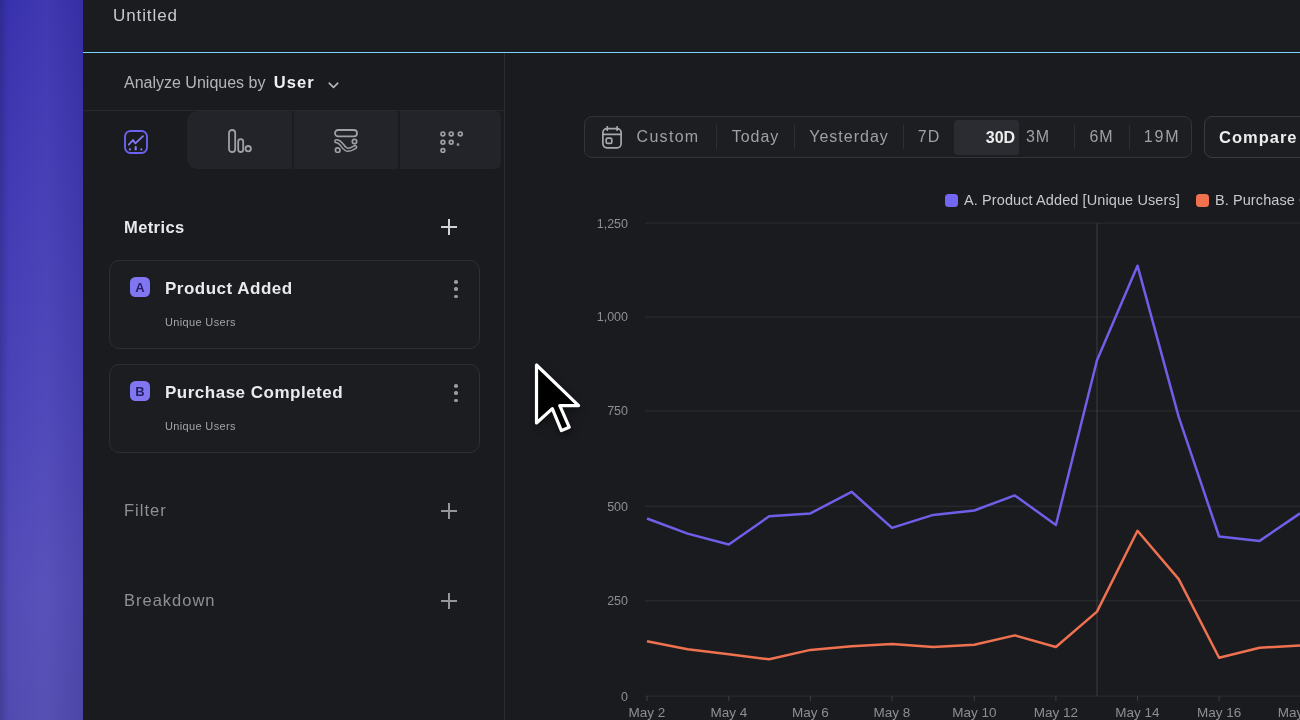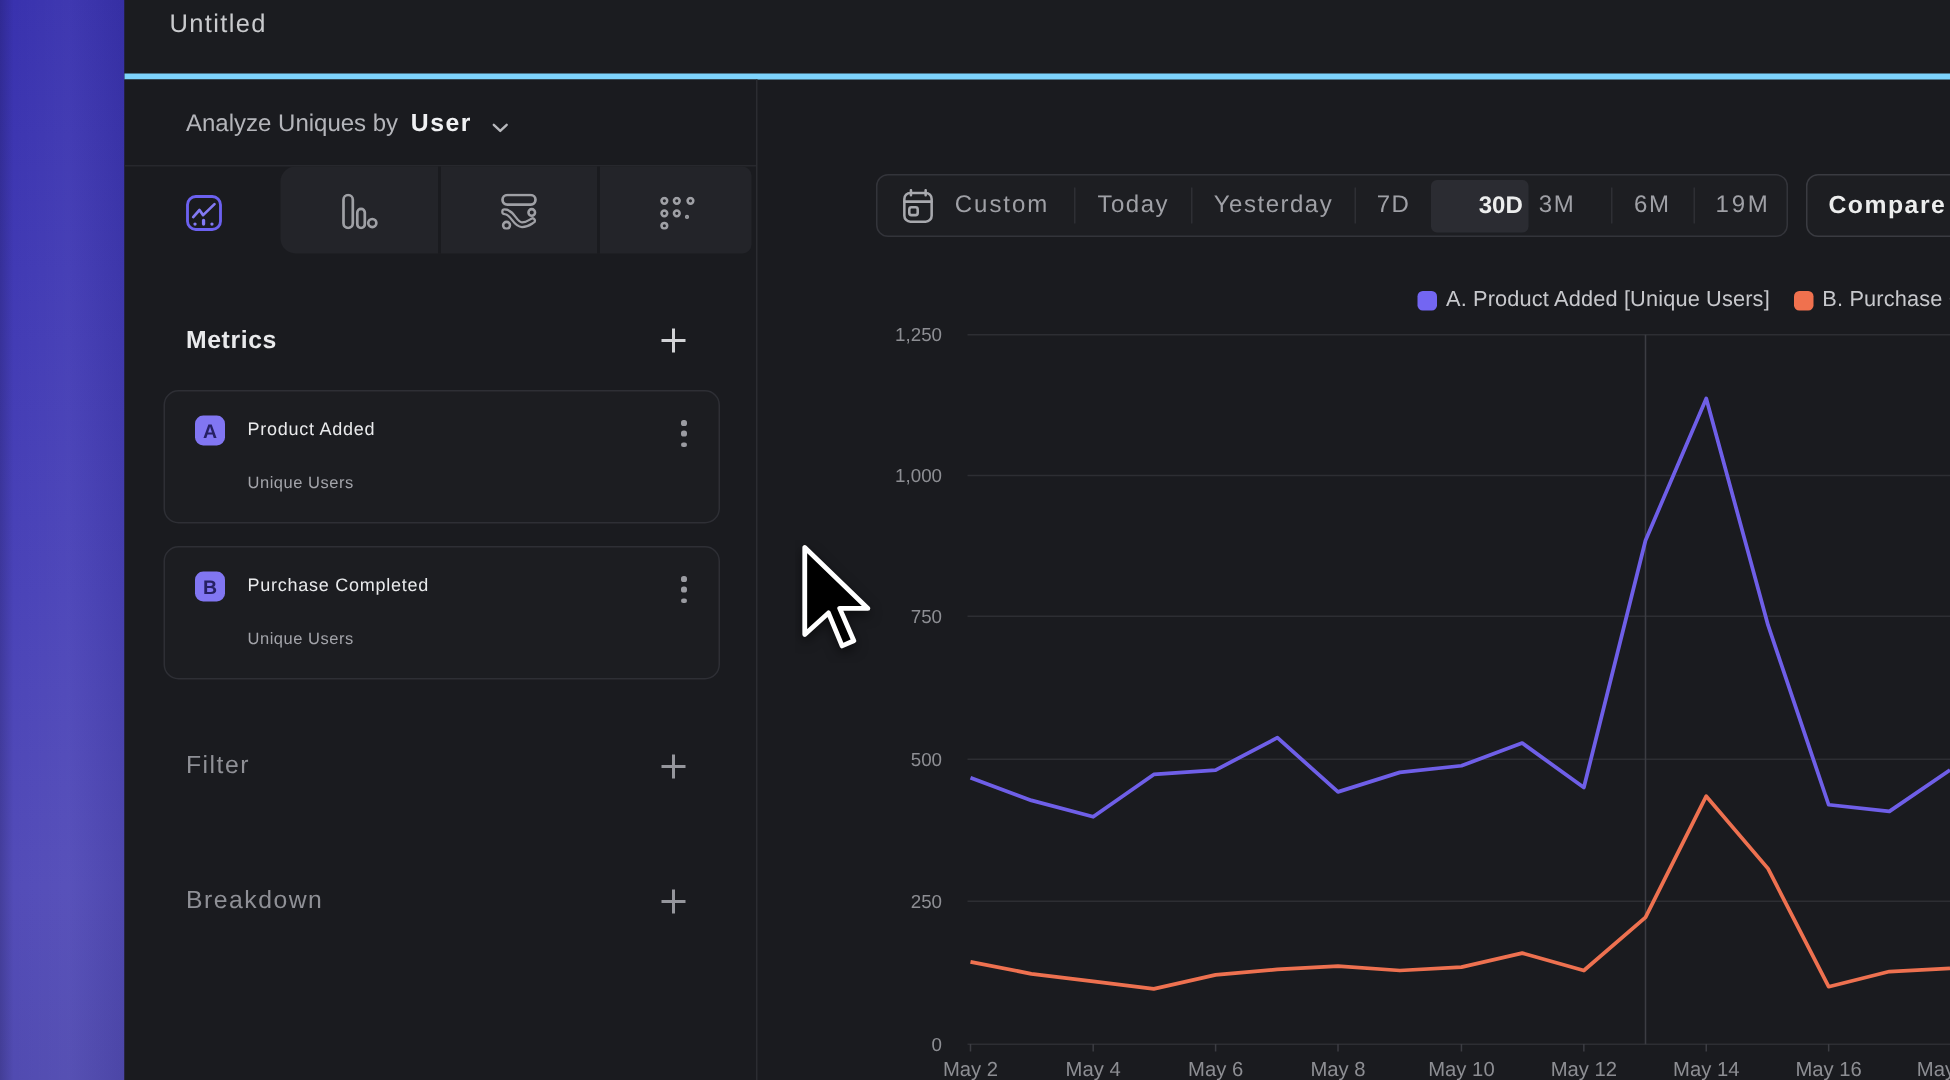--- a/index.html
+++ b/index.html
@@ -9,21 +9,21 @@
   #stage { position:relative; width:1300px; height:720px; }
 
   
   #strip { left:0; top:0; width:83px; height:720px;
     background:linear-gradient(180deg,#3932ae 0%,#413ab4 25%,#4a43b8 55%,#534cb8 82%,#514bb1 100%); }
   #strip:after { content:""; position:absolute; inset:0;
     background:linear-gradient(90deg,rgba(10,8,40,.20) 0%,rgba(10,8,40,0) 11%,rgba(255,255,255,.03) 55%,rgba(10,8,40,.08) 100%); }
 
   
   #topbar { left:83px; top:0; width:1217px; height:53px; background:#1b1c20;
-    border-bottom:4px solid #7dd3fc; }
+    border-bottom:1px solid #7dd3fc; }
   #topbar .title { position:absolute; left:30px; top:6px; font-size:17px; letter-spacing:.9px; color:#c9cacd; }
 
   
   #sidebar { left:83px; top:53px; width:422px; height:667px; background:#1a1b1f;
     border-right:1px solid #2b2c31;text-align:center; }
   #azrow { position:absolute; left:0; top:0; width:100%; height:58px;
     border-bottom:1px solid #27282d; }
   #azrow .t { position:absolute; left:41px; top:20px; font-size:16px; color:#b4b5ba; }
   #azrow .u { color:#f0f1f3; font-weight:700; font-size:16.5px; letter-spacing:1px; margin-left:4px; }
   #azrow svg.chev { position:absolute; left:245px; top:29px; }
@@ -39,21 +39,21 @@
   .plus:before, .plus:after { content:""; position:absolute; background:#d2d3d6; }
   .plus:before { left:7px; top:0; width:2px; height:16px; }
   .plus:after { left:0; top:7px; width:16px; height:2px; }
   .plus.dim:before, .plus.dim:after { background:#95969c; }
 
   .card { position:absolute; left:26px; width:371px; height:89px; background:#1c1d21;
     border:1px solid #2e2f35; border-radius:10px; }
   .badge { position:absolute; left:20px; top:16px; width:20px; height:20px; border-radius:5.5px;
     background:#8176f2; color:#262063; font-size:13px; font-weight:700;
     display:flex; align-items:center; justify-content:center; }
-  .card .name { position:absolute; left:55px; top:18px; font-size:12px; font-weight:400; letter-spacing:.5px; color:#e9eaec; }
+  .card .name { position:absolute; left:55px; top:18px; font-size:17px; font-weight:700; letter-spacing:.5px; color:#e9eaec; }
   .card .sub { position:absolute; left:55px; top:55px; font-size:11px; letter-spacing:.35px; color:#a3a4aa; }
   .kebab { position:absolute; left:344px; top:19px; width:4px; }
   .kebab i { position:absolute; left:0; width:3.5px; height:3.5px; border-radius:50%; background:#9b9ca2; }
 
   .dimhead { position:absolute; left:41px; font-size:16.5px; letter-spacing:1px; color:#8f9096; }
 
   
   #ctrlgroup { left:584px; top:116px; width:608px; height:42px; background:#1d1e22;
     border:1px solid #33343a; border-radius:8px; }
   .seg { position:absolute; top:0; height:40px; display:flex; align-items:center;

